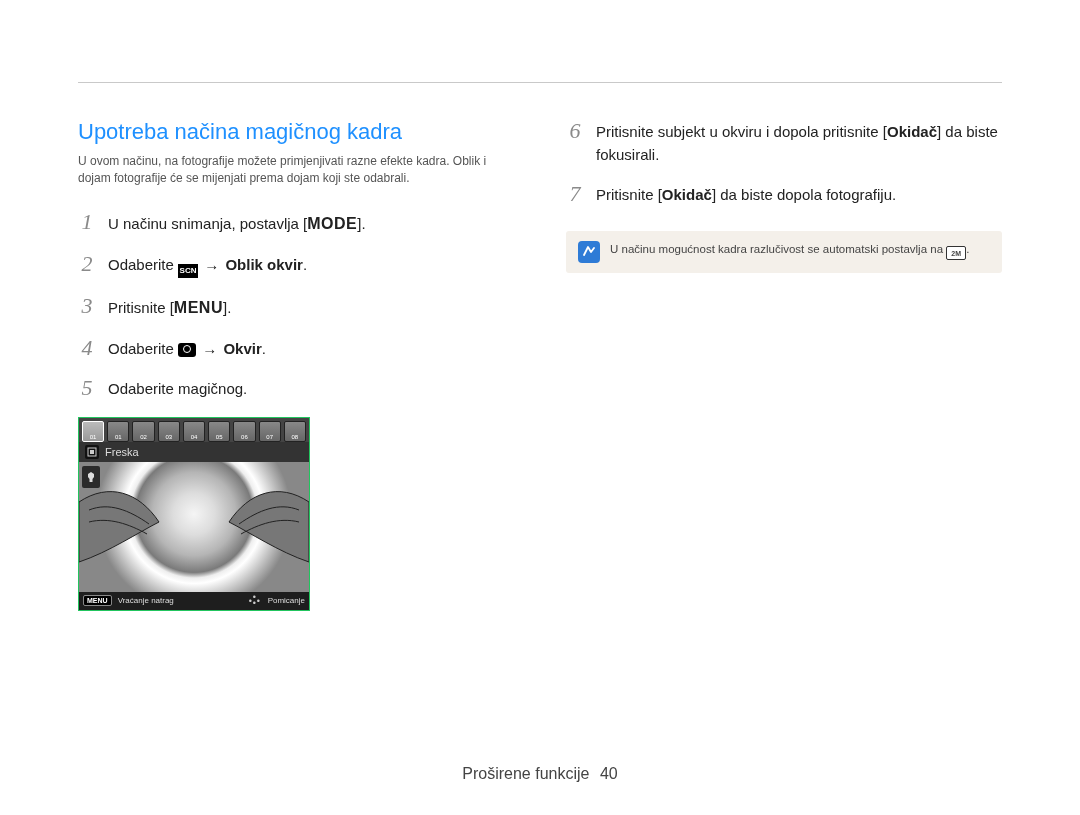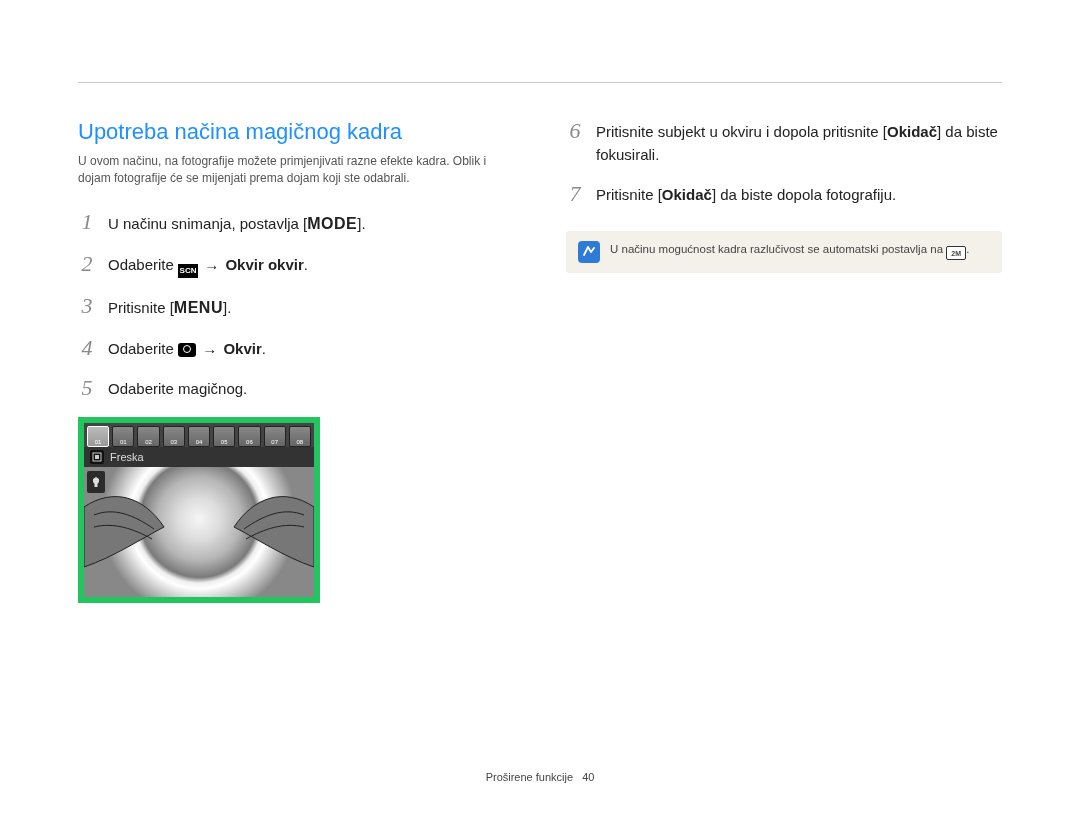--- a/index.html
+++ b/index.html
@@ -120,21 +120,21 @@
     border: 1.5px solid #fff;
     border-radius: 50%;
     top: 2.5px;
     left: 4.5px;
   }
 
   
   .camera-ui {
     margin-top: 4px;
     width: 230px;
-    border: 6px solid #22c55e;
+    border: 1px solid #22c55e;
     background: #5b5b5b;
     user-select: none;
   }
   .thumb-row {
     display: flex;
     background: #444;
     padding: 3px 3px 0 3px;
     gap: 3px;
   }
   .thumb {
@@ -272,21 +272,21 @@
     font-weight: bold;
     background: #fff;
   }
 
   .footer {
     position: absolute;
     bottom: 32px;
     left: 0;
     width: 100%;
     text-align: center;
-    font-size: 11px;
+    font-size: 16px;
     color: #444;
   }
   .footer .pg {
     margin-left: 6px;
   }
 </style>
 </head>
 <body>
 
 <div class="page">
@@ -307,21 +307,21 @@
         <div class="step-text">
           <span>U načinu snimanja, postavlja [</span><span class="key">MODE</span><span>].</span>
         </div>
       </div>
 
       <div class="step">
         <div class="step-num">2</div>
         <div class="step-text">
           <span>Odaberite </span><span class="icon-box">SCN</span>
           <span class="arrow">→</span>
-          <span class="bold">Okvir okvir</span><span>.</span>
+          <span class="bold">Oblik okvir</span><span>.</span>
         </div>
       </div>
 
       <div class="step">
         <div class="step-num">3</div>
         <div class="step-text">
           <span>Pritisnite [</span><span class="key">MENU</span><span>].</span>
         </div>
       </div>
 
@@ -371,20 +371,27 @@
             <g stroke="#222" stroke-width="1" fill="#777">
               <path d="M0 40 C30 20 60 30 80 60 C60 70 30 90 0 100 Z"></path>
               <path d="M230 40 C200 20 170 30 150 60 C170 70 200 90 230 100 Z"></path>
               <path d="M10 48 C30 40 50 48 70 62" fill="none"></path>
               <path d="M10 60 C30 55 50 62 68 72" fill="none"></path>
               <path d="M220 48 C200 40 180 48 160 62" fill="none"></path>
               <path d="M220 60 C200 55 180 62 162 72" fill="none"></path>
             </g>
           </svg>
         </div>
+        <div class="status-bar">
+          <span class="status-key">MENU</span>
+          <span>Vraćanje natrag</span>
+          <span style="flex:1"></span>
+          <span class="dot4"></span>
+          <span>Pomicanje</span>
+        </div>
       </div>
 
     </div>
 
     <div class="col">
 
       <div class="step">
         <div class="step-num">6</div>
         <div class="step-text">
           <span>Pritisnite subjekt u okviru i dopola pritisnite [</span><span class="bold">Okidač</span><span>] da biste fokusirali.</span>

